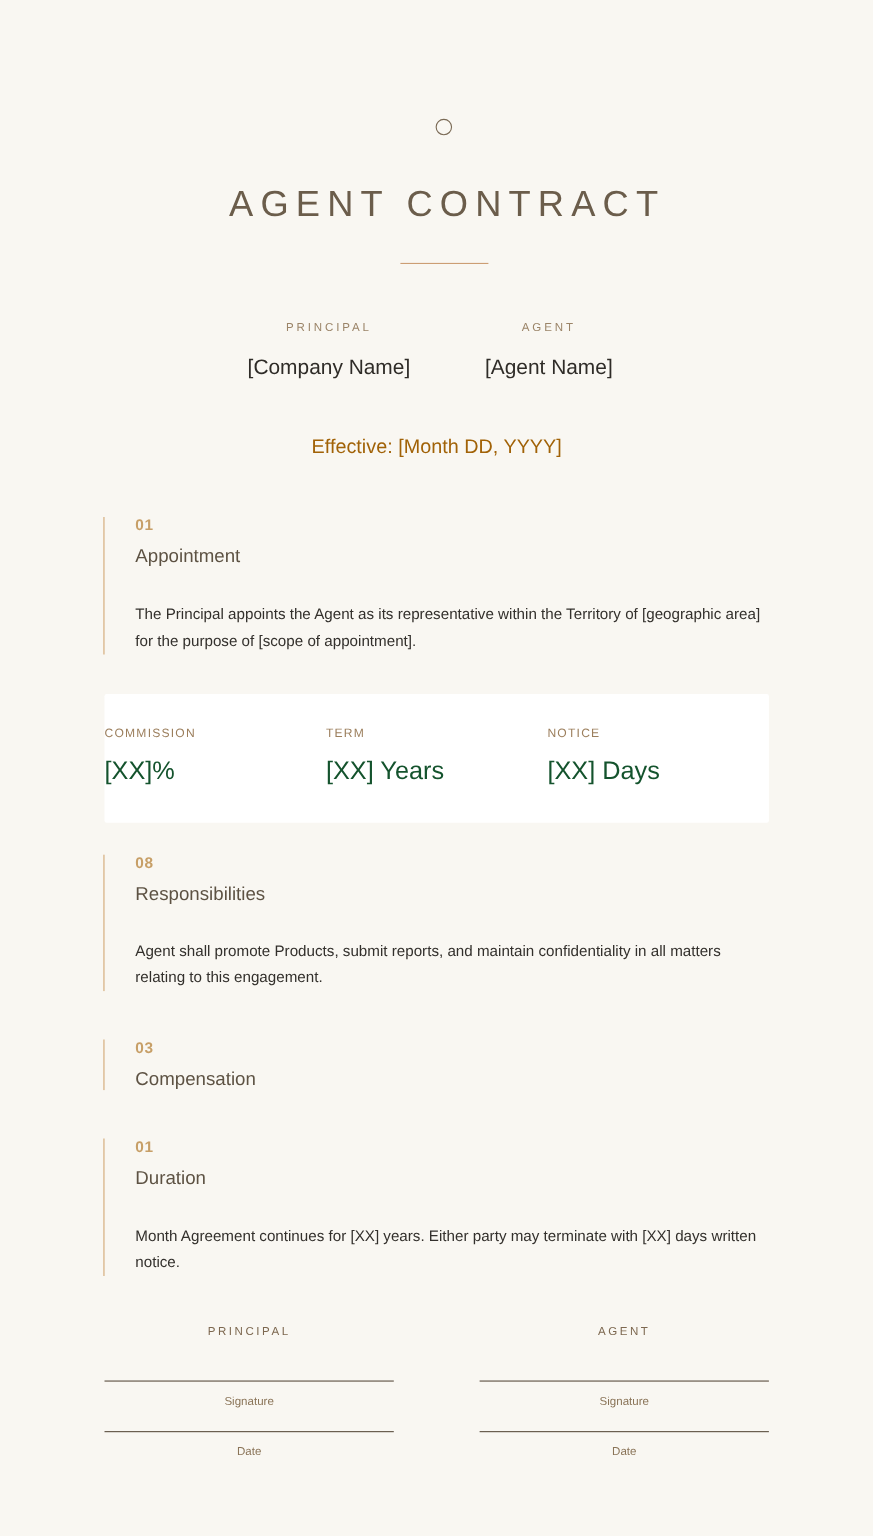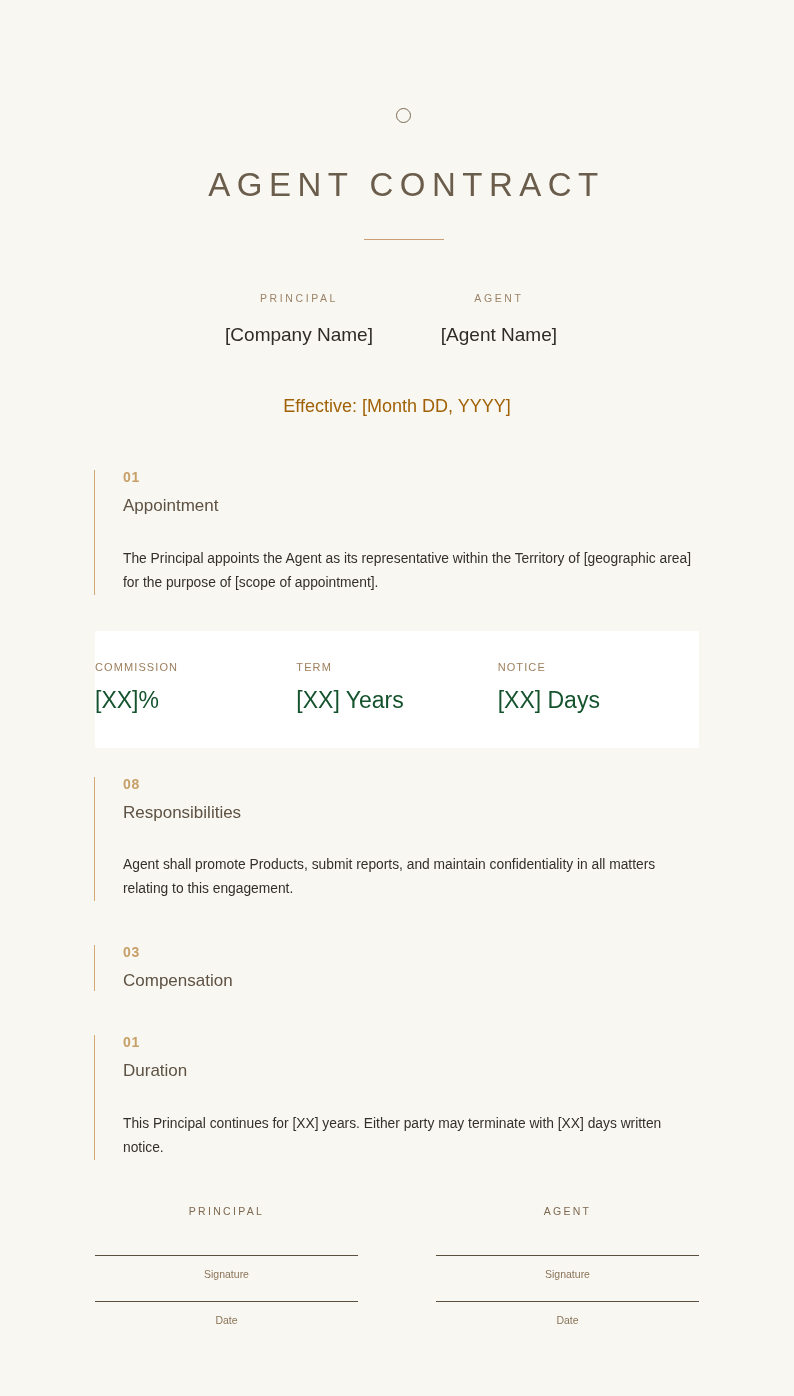--- a/index.html
+++ b/index.html
@@ -233,21 +233,21 @@
       <div class="section-heading">Responsibilities</div>
       <div class="section-body">Agent shall promote Products, submit reports, and maintain confidentiality in all matters relating to this engagement.</div>
     </div>
     <div class="section">
       <div class="section-num">03</div>
       <div class="section-heading">Compensation</div>
     </div>
     <div class="section">
       <div class="section-num">01</div>
       <div class="section-heading">Duration</div>
-      <div class="section-body">This Principal continues for [XX] years. Either party may terminate with [XX] days written notice.</div>
+      <div class="section-body">Month Agreement continues for [XX] years. Either party may terminate with [XX] days written notice.</div>
     </div>
   </div>
 
   <div class="signatures">
     <div class="sig-block">
       <div class="sig-role">PRINCIPAL</div>
       <div class="sig-line"></div>
       <div class="sig-caption">Signature</div>
       <div class="date-line"></div>
       <div class="sig-caption">Date</div>

